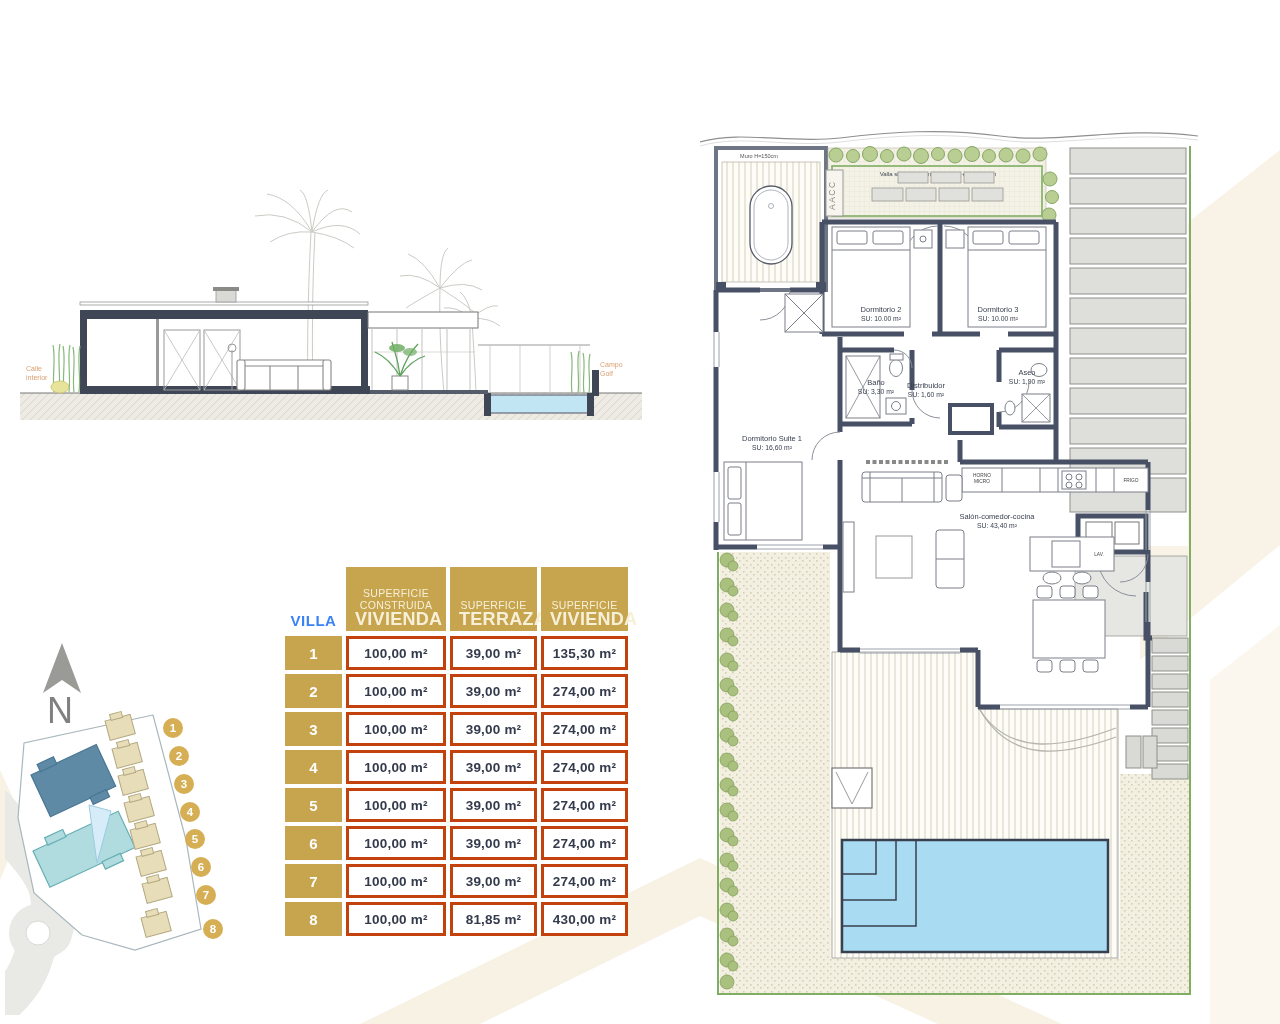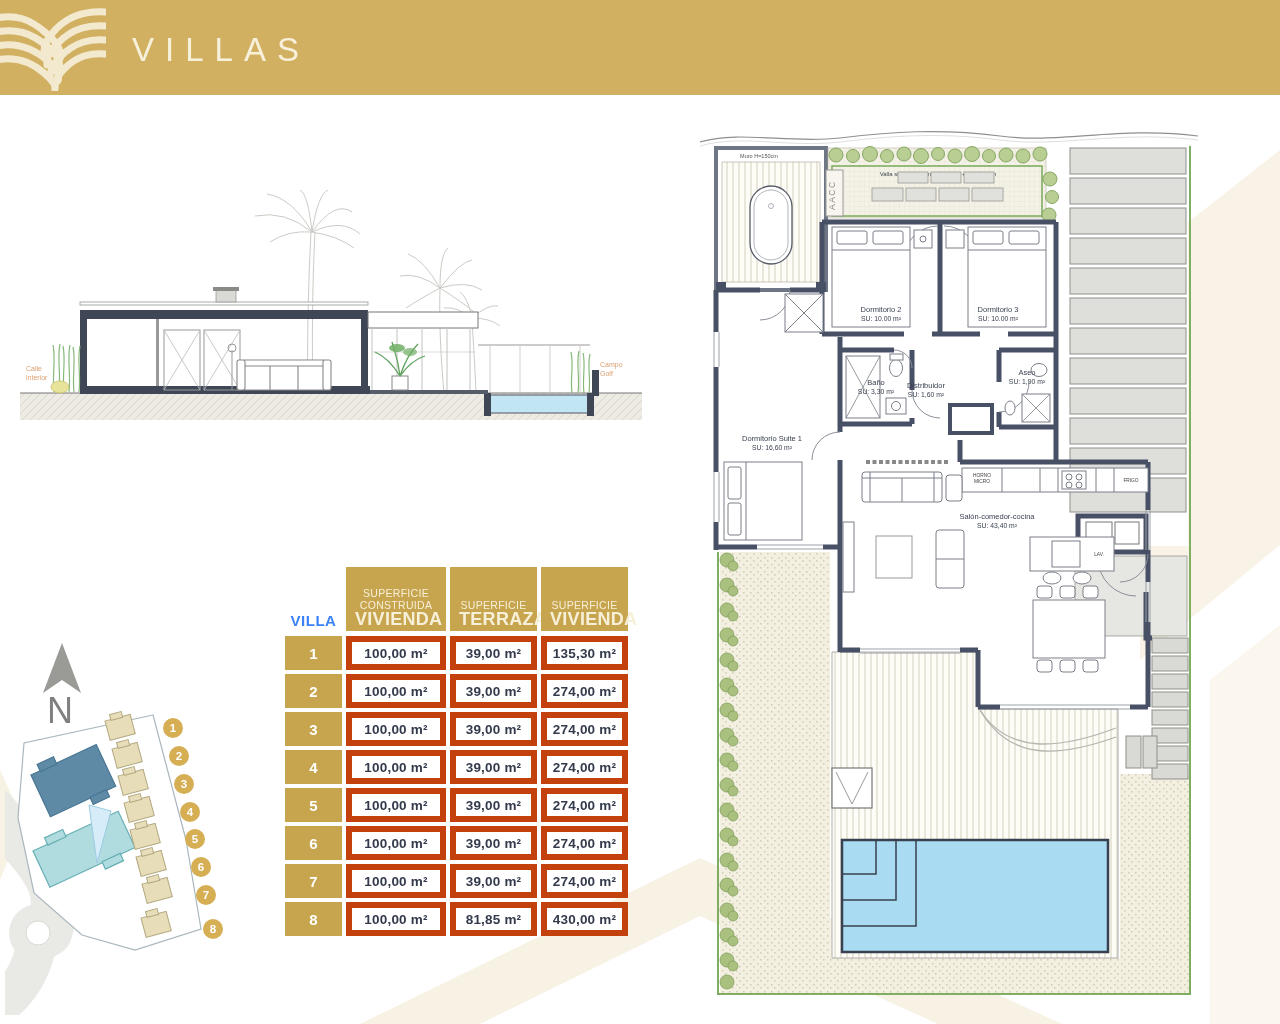--- a/index.html
+++ b/index.html
@@ -18,21 +18,21 @@
   .cell{box-sizing:border-box;}
   .villa-label{display:flex;align-items:flex-end;justify-content:center;color:#3b82f6;
                font-weight:bold;font-size:15px;padding-bottom:2px;letter-spacing:.5px;}
   .head{background:#c7a44e;color:#f7f0d9;text-align:center;display:flex;flex-direction:column;
         justify-content:flex-end;padding:4px 9px;}
   .h-line{display:block;font-size:10.5px;letter-spacing:.3px;line-height:12px;}
   .h-em{display:block;font-size:18px;font-weight:bold;line-height:16px;letter-spacing:.3px;}
   .t-row{height:34px;}
   .num{background:#c7a44e;color:#ffffff;font-weight:bold;font-size:15px;display:flex;
        align-items:center;justify-content:center;}
-  .val{background:#fff;border:6px solid #c2410c;color:#333a4c;font-weight:bold;font-size:13.5px;
+  .val{background:#fff;border:3px solid #c2410c;color:#333a4c;font-weight:bold;font-size:13.5px;
        display:flex;align-items:center;justify-content:center;letter-spacing:.2px;}
   svg text{font-family:"Liberation Sans",sans-serif;}
   .lbl{font-size:7.5px;fill:#3a4150;text-anchor:middle;}
   .area{font-size:6.8px;fill:#3a4150;text-anchor:middle;}
   .tiny{font-size:5.5px;fill:#555;text-anchor:middle;}
   .fencetxt{font-size:6px;fill:#3c4a52;text-anchor:middle;}
   .ktxt{font-size:4.8px;fill:#444;text-anchor:middle;}
   .sectlbl{font-size:7px;fill:#d99f70;}
 </style>
 </head>
@@ -40,35 +40,20 @@
 
 <div class="page">
 
   <svg class="abs" style="left:0;top:0;z-index:0;" width="1280" height="1024" viewBox="0 0 1280 1024">
     <polygon points="1140,260 1280,150 1280,545 1140,660" fill="#f8f3e6"></polygon>
     <polygon points="360,1024 700,858 1062,1024 938,1024 700,916 480,1024" fill="#f8f2e4"></polygon>
     <polygon points="0,770 24,822 0,880" fill="#f8f2e4"></polygon>
     <polygon points="1210,680 1280,625 1280,1024 1210,1024" fill="#fbf7ee"></polygon>
   </svg>
 
-  <div class="header">
-    <svg width="106" height="84" viewBox="0 0 106 84" style="margin-top:2px">
-      <g stroke="#f2e9cf" stroke-width="7" fill="none" stroke-linecap="round">
-        <path d="M-8,12 C15,6 30,12 46,26 C58,36 62,44 60,52"></path>
-        <path d="M-8,26 C15,20 32,26 48,40 C58,49 61,55 59,62"></path>
-        <path d="M-8,40 C14,34 32,40 48,54 C57,62 60,68 58,74"></path>
-        <path d="M-8,54 C14,48 30,54 44,66 C52,73 56,78 55,82"></path>
-        <path d="M114,6 C88,2 70,8 56,22 C46,32 43,40 44,48"></path>
-        <path d="M114,20 C88,16 72,22 58,36 C49,45 46,52 47,58"></path>
-        <path d="M114,34 C89,30 74,36 60,50 C52,58 50,64 50,70"></path>
-        <path d="M114,48 C89,44 76,50 64,62 C57,69 55,75 55,80"></path>
-      </g>
-    </svg>
-    <span class="brand-title">VILLAS</span>
-  </div>
 
   <svg class="abs" style="left:20px;top:190px;z-index:1;" width="630" height="235" viewBox="0 0 630 235">
     <defs>
       <pattern id="gHatch" width="8" height="8" patternUnits="userSpaceOnUse">
         <path d="M0,8 L8,0" stroke="#d8d5cc" stroke-width="1"></path>
       </pattern>
     </defs>
 
     <g stroke="#cbcbc5" fill="none" stroke-width="1">
       <path d="M288,202 C287,160 288,100 291,42"></path>

